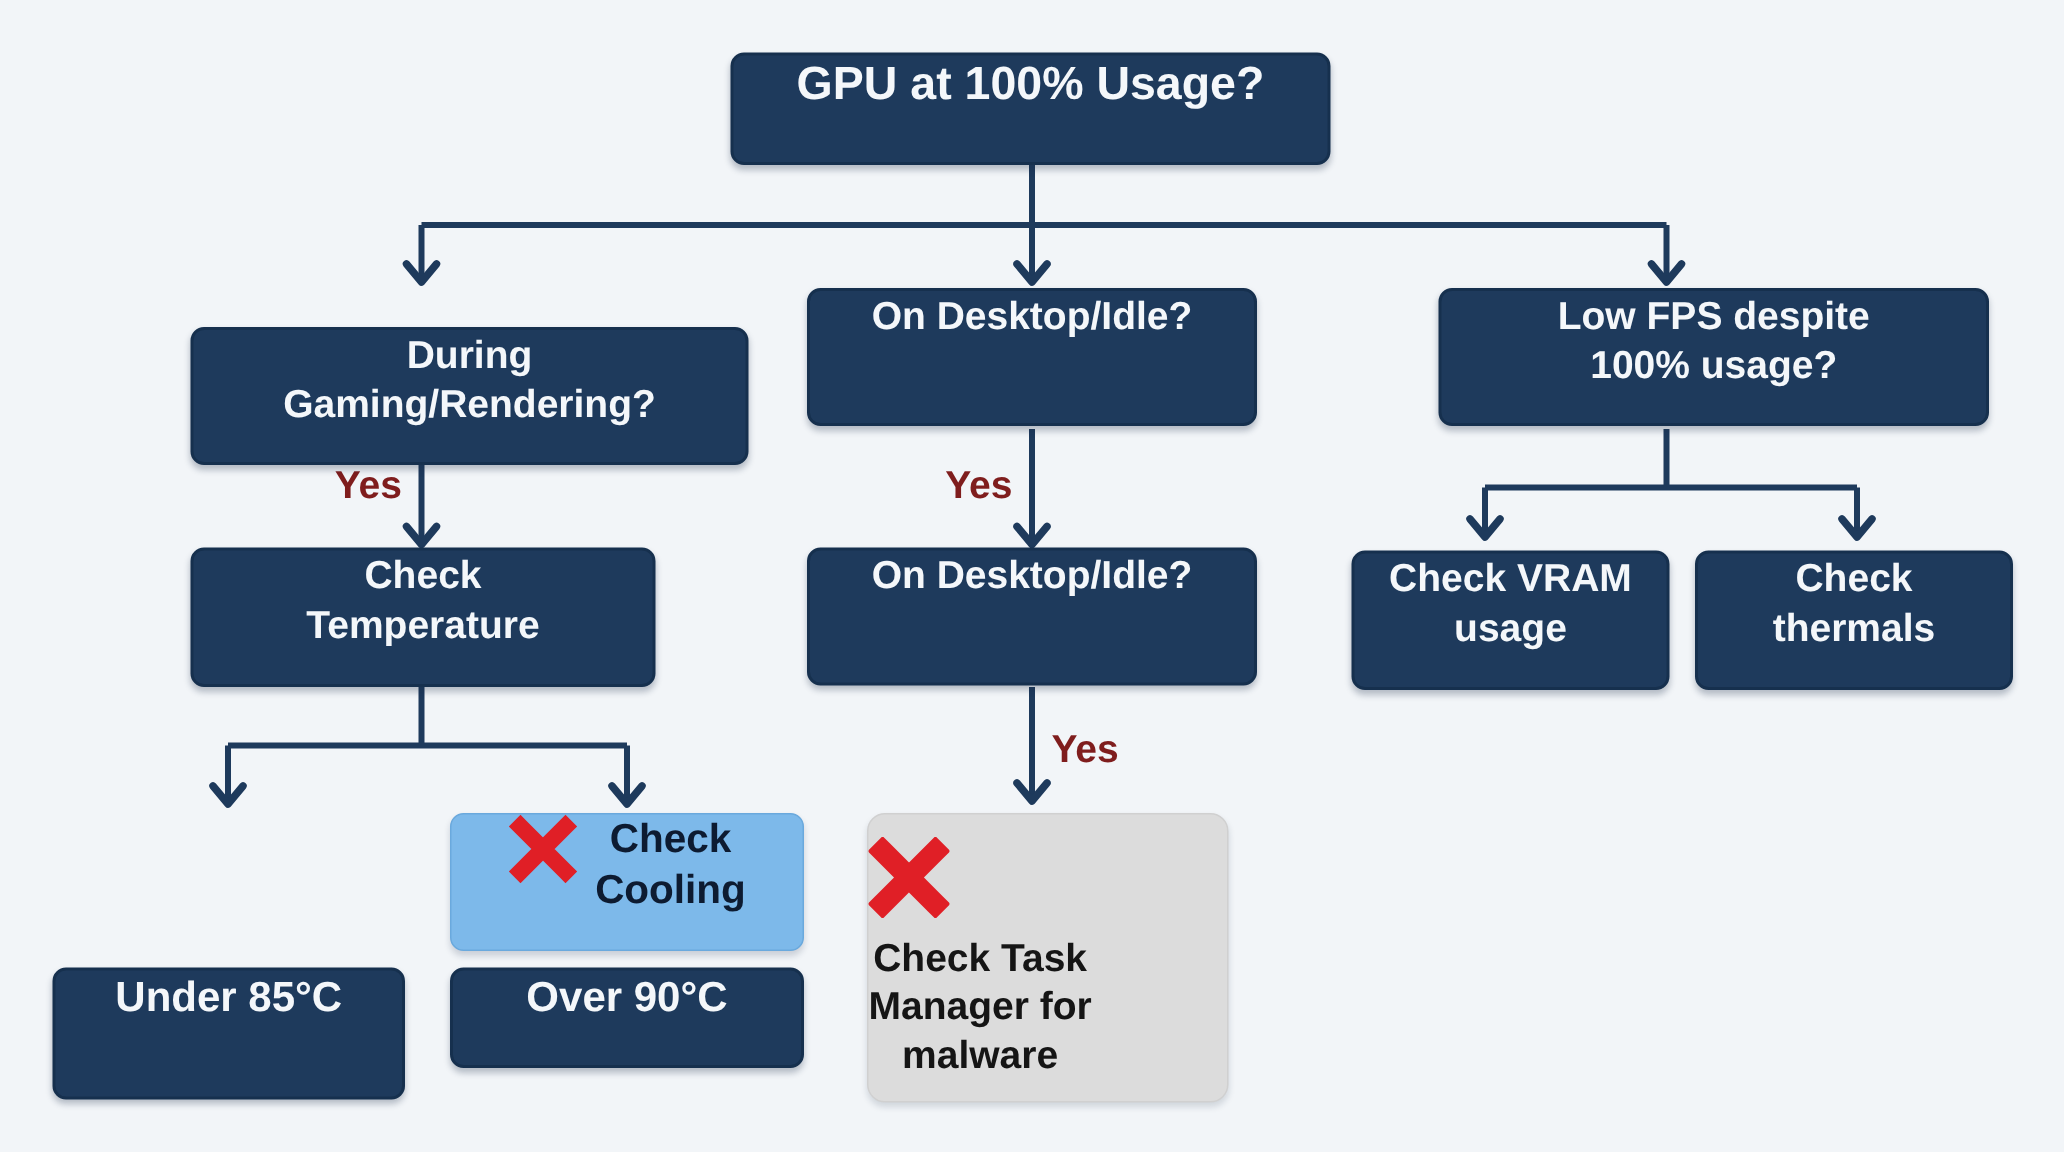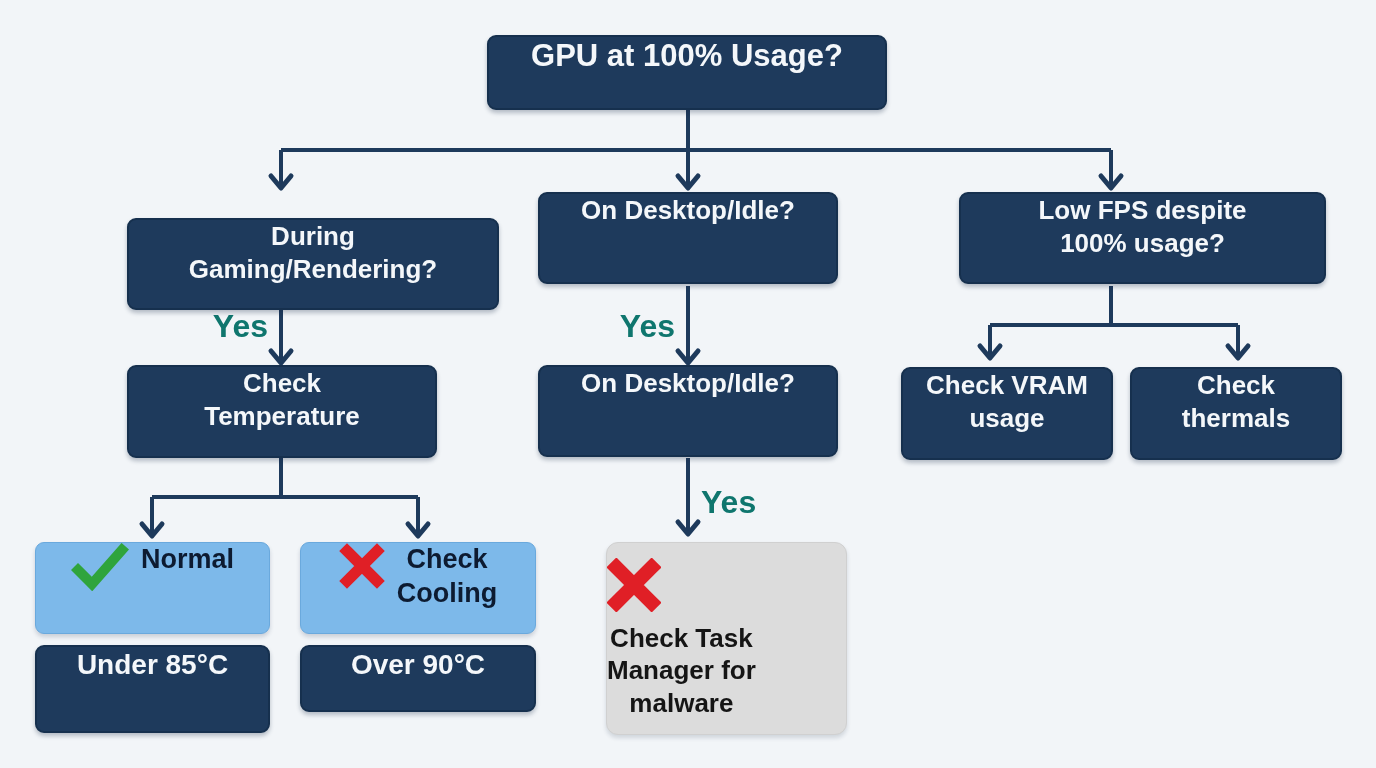--- a/index.html
+++ b/index.html
@@ -39,21 +39,20 @@
     background: #7db9ea;
     border: 1px solid #6aa9dd;
     box-shadow: 0 3px 4px rgba(20, 40, 70, 0.18);
   }
   .node.gray {
     background: #dcdcdc;
     border: 1px solid #d0d0d0;
     box-shadow: 0 3px 4px rgba(20, 40, 70, 0.15);
     border-radius: 12px;
     flex-direction: column;
-    margin-left: 28px;
   }
   .lbl {
     white-space: pre-line;
     font-weight: bold;
     line-height: 1.25;
   }
   .lbl.light {
     color: #f4f7fa;
     font-size: 26px;
   }
@@ -72,23 +71,23 @@
   }
   .node .icon {
     flex: 0 0 auto;
     margin-right: 12px;
   }
   .node.gray .icon {
     margin-right: 0;
   }
   .edge-label {
     position: absolute;
-    font-size: 32px;
+    font-size: 26px;
     font-weight: 600;
-    color: #0f766e;
+    color: #7f1d1d;
   }
   .edge-label.r { text-align: right; }
   .edge-label.l { text-align: left; }
 </style>
 </head>
 <body>
 
 <div class="stage">
 
   <svg class="connectors" width="1376" height="768" viewBox="0 0 1376 768">
@@ -147,26 +146,20 @@
   </div>
   <div class="node navy" style="left:885px; top:367px; width:212px; height:93px;margin-left:16px;">
     <span class="lbl light">Check VRAM
 usage</span>
   </div>
   <div class="node navy" style="left:1130px; top:367px; width:212px; height:93px;">
     <span class="lbl light">Check
 thermals</span>
   </div>
 
-  <div class="node blue" style="left:35px; top:542px; width:235px; height:92px;">
-    <svg class="icon" width="58" height="48" viewBox="0 0 58 48">
-      <path d="M7 27 L21 41 L51 7" fill="none" stroke="#2fa43c" stroke-width="10" stroke-linecap="square" stroke-linejoin="miter"></path>
-    </svg>
-    <span class="lbl dark">Normal</span>
-  </div>
   <div class="node blue" style="left:300px; top:542px; width:236px; height:92px;">
     <svg class="icon" width="46" height="46" viewBox="0 0 46 46">
       <path d="M8 8 L38 38 M38 8 L8 38" fill="none" stroke="#e01f26" stroke-width="11" stroke-linecap="square"></path>
     </svg>
     <span class="lbl dark">Check
 Cooling</span>
   </div>
   <div class="node navy" style="left:35px; top:645px; width:235px; height:88px;">
     <span class="lbl light" style="font-size:28px;">Under 85°C</span>
   </div>

